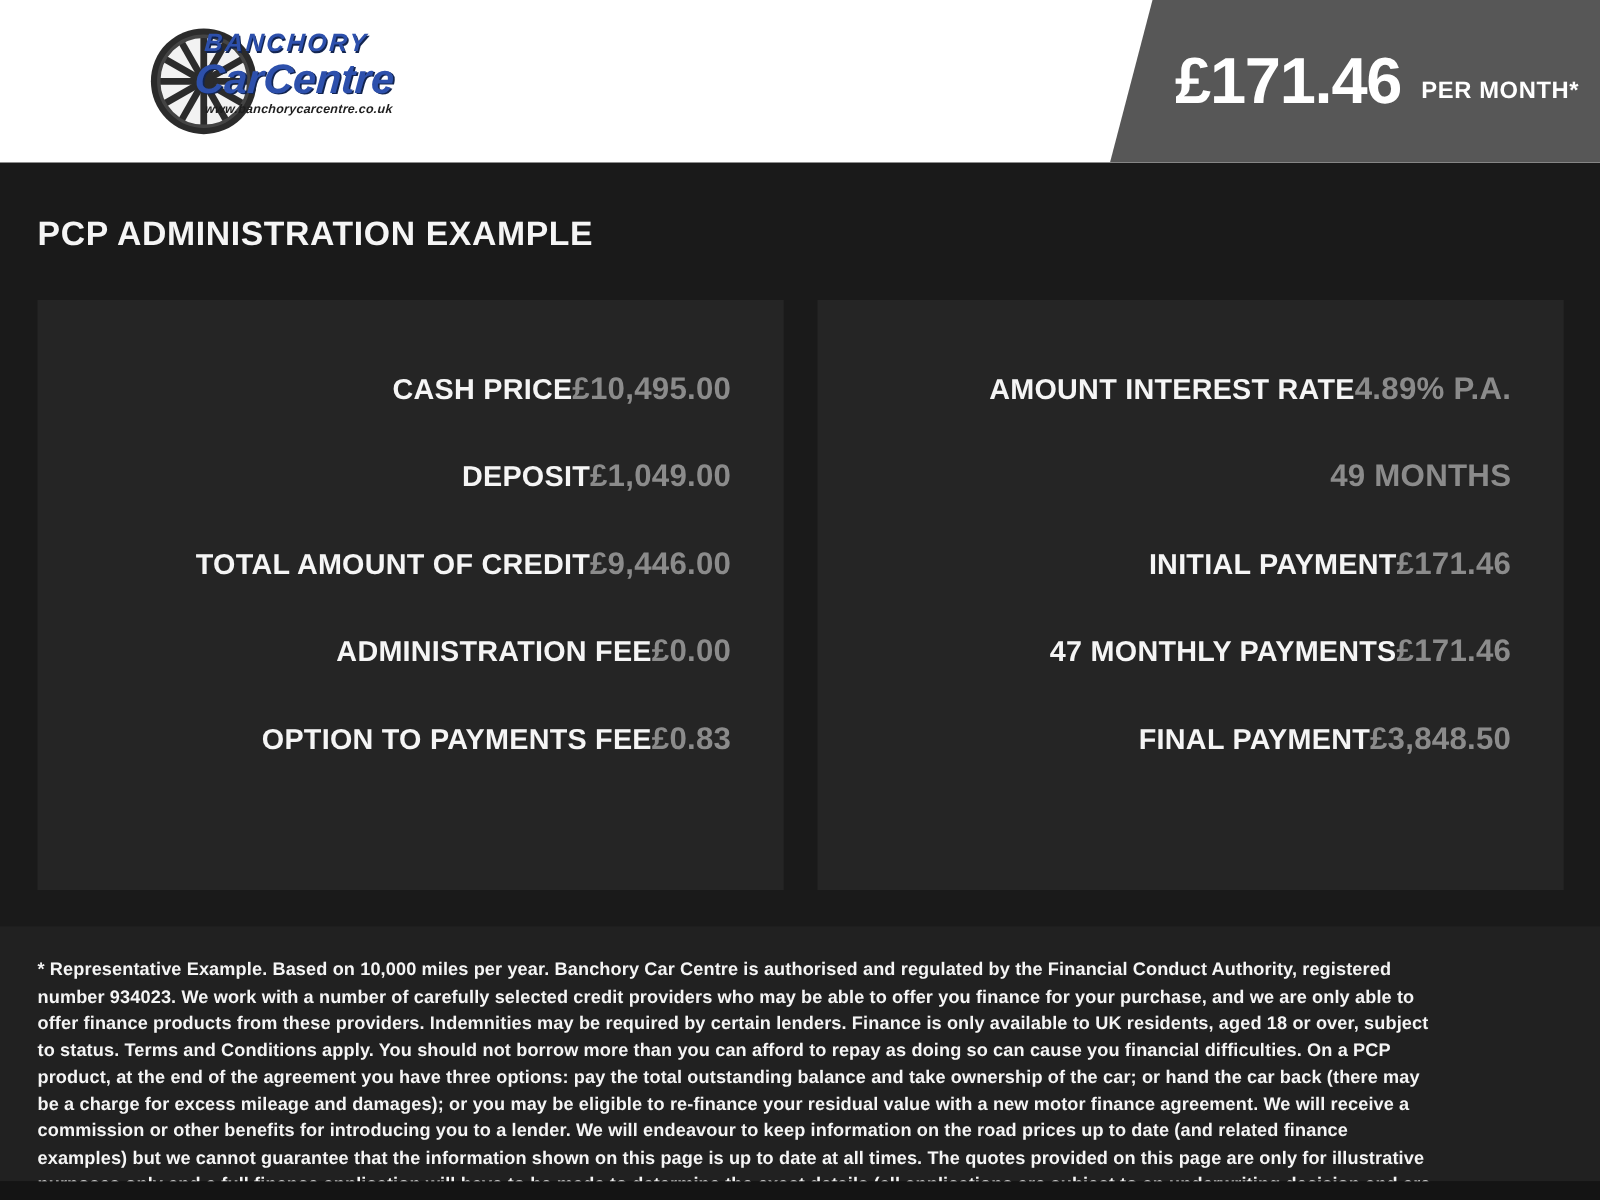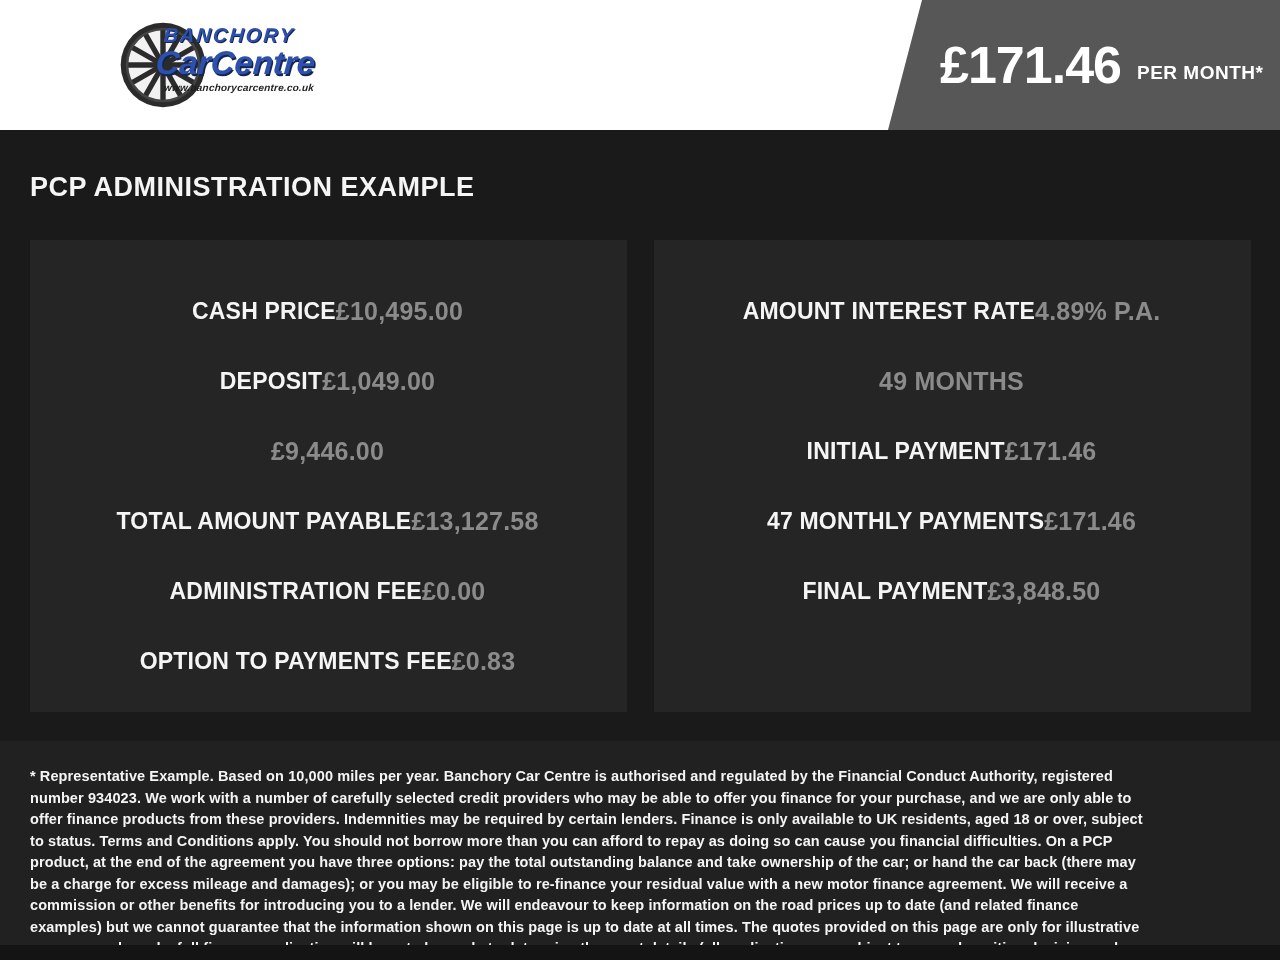--- a/index.html
+++ b/index.html
@@ -90,21 +90,21 @@
     width:1221px;
     display:flex;gap:27px;
   }
   .panel{
     background:var(--panel-bg);
     width:597px;height:472px;
     padding:36px 42px 0 40px;
   }
   .row{
     height:70px;
-    display:flex;align-items:center;justify-content:center;
+    display:flex;align-items:center;justify-content:flex-end;
   }
   .row-label{
     color:var(--text-white);
     font-size:23px;font-weight:700;
     letter-spacing:.2px;
     white-space:nowrap;
   }
   .row-value{
     color:var(--value-gray);
     font-size:25px;font-weight:700;
@@ -176,25 +176,22 @@
   <div class="panel">
     <div class="row">
       <span class="row-label">CASH PRICE</span>
       <span class="row-value">£10,495.00</span>
     </div>
     <div class="row">
       <span class="row-label">DEPOSIT</span>
       <span class="row-value">£1,049.00</span>
     </div>
     <div class="row">
+      <span class="row-label">TOTAL AMOUNT OF CREDIT</span>
       <span class="row-value">£9,446.00</span>
-    </div>
-    <div class="row">
-      <span class="row-label">TOTAL AMOUNT PAYABLE</span>
-      <span class="row-value">£13,127.58</span>
     </div>
     <div class="row">
       <span class="row-label">ADMINISTRATION FEE</span>
       <span class="row-value">£0.00</span>
     </div>
     <div class="row">
       <span class="row-label">OPTION TO PAYMENTS FEE</span>
       <span class="row-value">£0.83</span>
     </div>
   </div>

